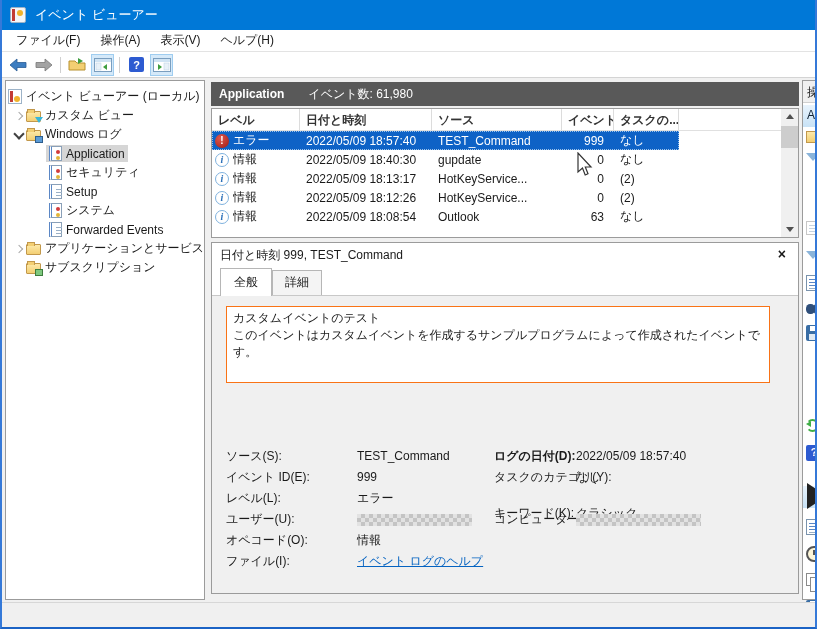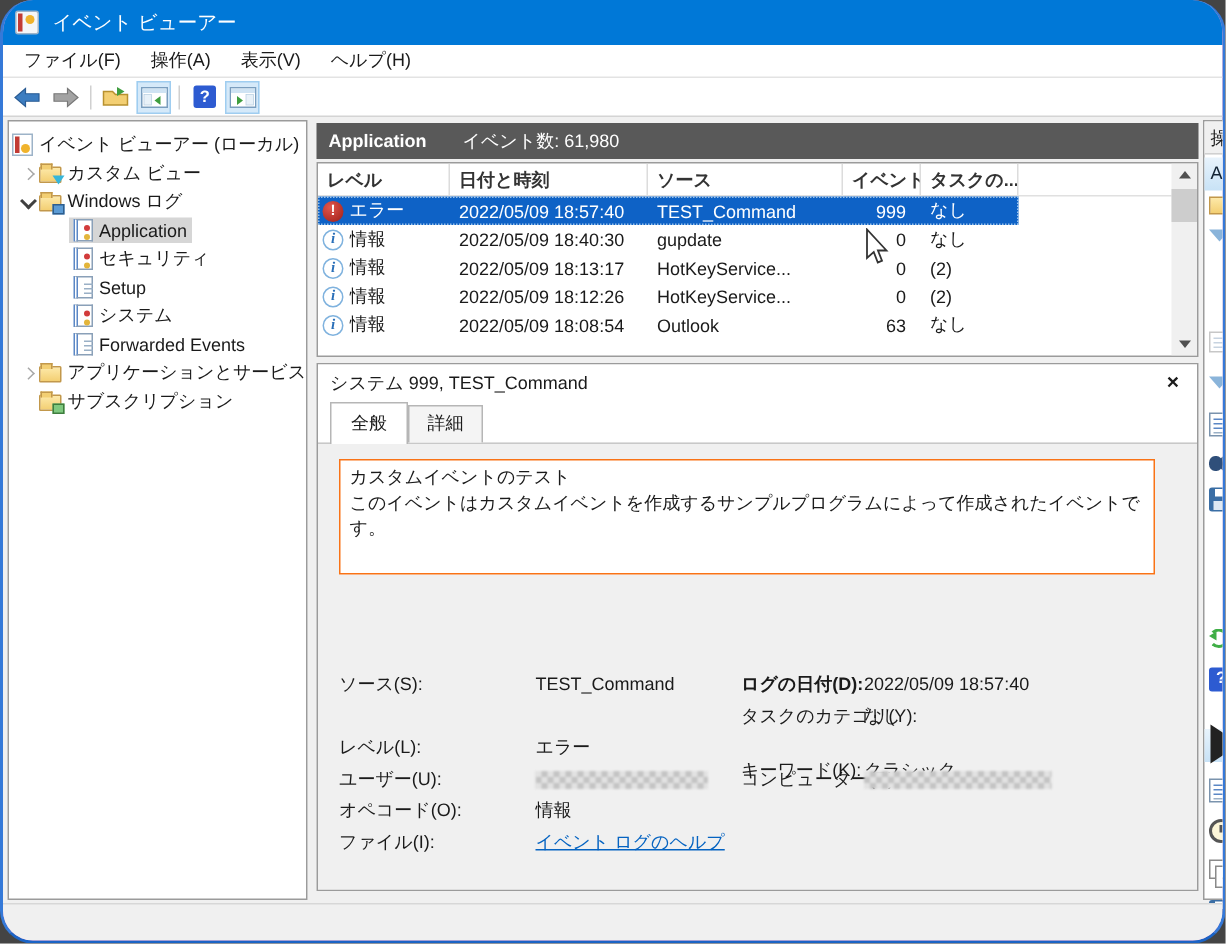--- a/index.html
+++ b/index.html
@@ -1,18 +1,18 @@
 <!DOCTYPE html>
 <html><head>
 <meta charset="utf-8">
 <style>
   * { box-sizing: border-box; margin: 0; padding: 0; }
   body { background:#444; font-family:"Liberation Sans", sans-serif; }
-  .stage{ position:relative; width:817px; height:629px; background:#f9a8d4; overflow:hidden;
-          border-left:2px solid #3579d8; border-right:2px solid #3579d8; border-bottom:2px solid #1b63c5;border-radius:22px; }
+  .stage{ position:relative; width:817px; height:629px; background:#000000; overflow:hidden;
+          border-left:2px solid #3579d8; border-right:2px solid #3579d8; border-bottom:2px solid #1b63c5; }
 
   
   .titlebar{ position:absolute; left:0; top:0; width:100%; height:30px; background:#0078d7;
              display:flex; align-items:center; padding-left:8px; }
   .titlebar .ttl{ color:#fff; font-size:13px; margin-left:9px; }
   .app-ic{ width:16px; height:16px; position:relative; background:#f4f6f8; border:1px solid #9db3c8; border-radius:2px; }
   .app-ic::before{ content:""; position:absolute; left:1px; top:1px; width:3px; height:12px; background:#c23b34; }
   .app-ic::after{ content:""; position:absolute; right:2px; top:2px; width:6px; height:6px; background:#f0b32c; border-radius:50%; }
 
   
@@ -342,34 +342,37 @@
               <span class="arr-up"></span>
             </span>
           <span class="sb-thumb"></span>
           <span class="sb-btn sb-dn">
               <span class="arr-dn"></span>
             </span>
         </div>
       </div>
 
       <div class="detail">
-        <div class="dhead">システム 999, TEST_Command</div>
+        <div class="dhead">日付と時刻 999, TEST_Command</div>
         <span class="dclose">×</span>
         <div class="tabs">
           <div class="tab active"><span>全般</span></div>
           <div class="tab"><span>詳細</span></div>
         </div>
         <div class="dbody">
           <div class="descbox">
             <div>カスタムイベントのテスト</div>
             <div>このイベントはカスタムイベントを作成するサンプルプログラムによって作成されたイベントです。</div>
           </div>
 
           <div class="prow" style="left:14px; top:152px;">
             <span class="plabel" style="width:131px;">ソース(S):</span><span>TEST_Command</span>
+          </div>
+          <div class="prow" style="left:14px; top:173px;">
+            <span class="plabel" style="width:131px;">イベント ID(E):</span><span>999</span>
           </div>
           <div class="prow" style="left:14px; top:194px;">
             <span class="plabel" style="width:131px;">レベル(L):</span><span>エラー</span>
           </div>
           <div class="prow" style="left:14px; top:215px;">
             <span class="plabel" style="width:131px;">ユーザー(U):</span><span class="redact"></span>
           </div>
           <div class="prow" style="left:14px; top:236px;">
             <span class="plabel" style="width:131px;">オペコード(O):</span><span>情報</span>
           </div>

